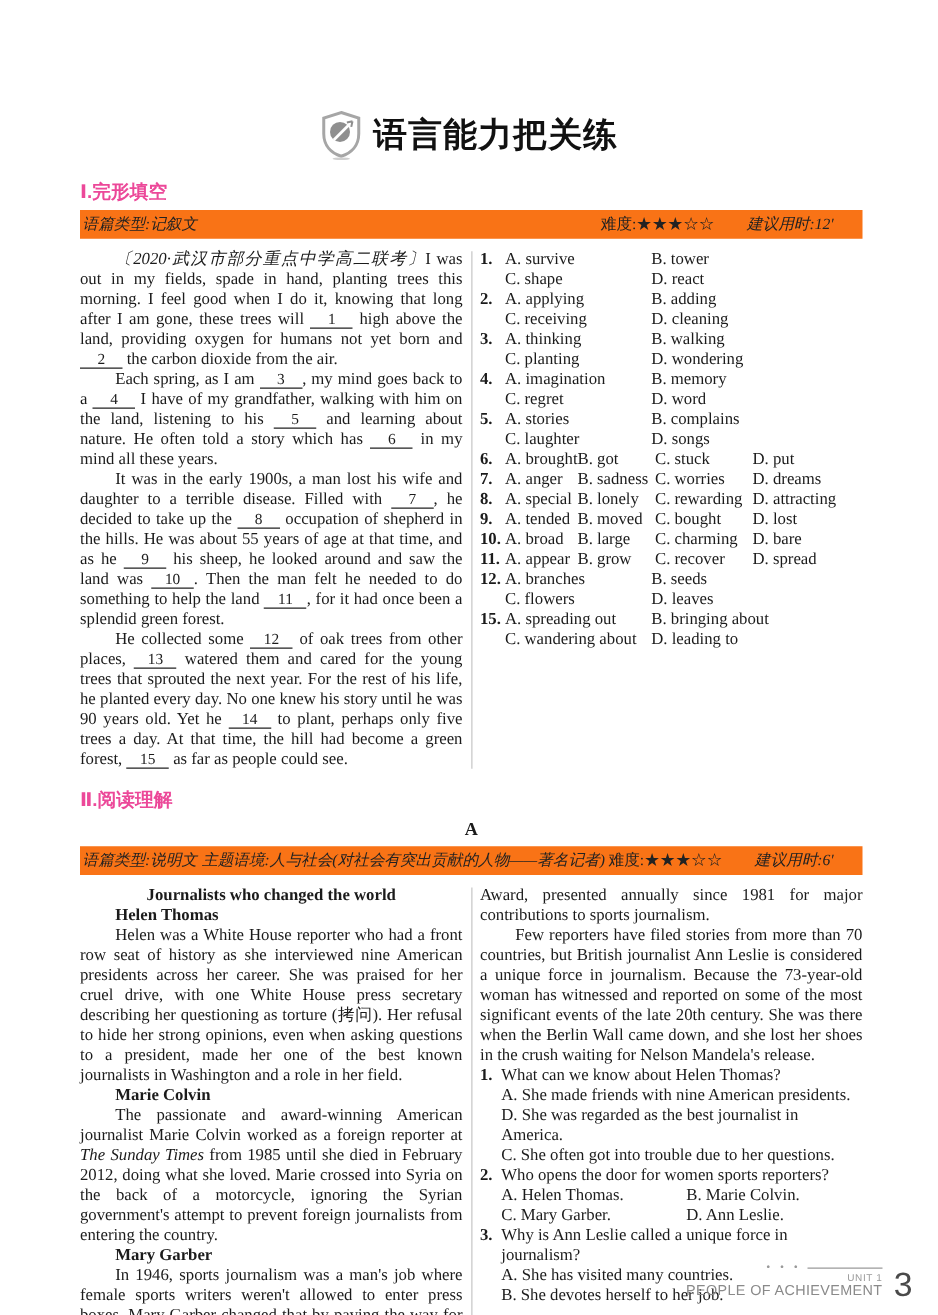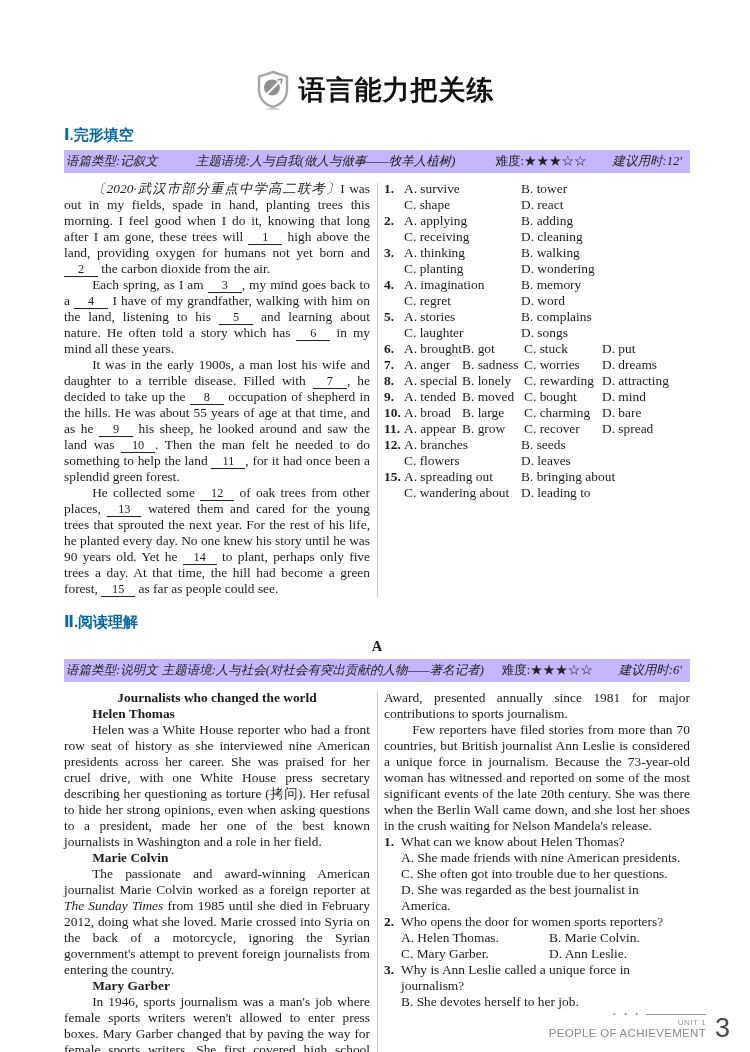--- a/index.html
+++ b/index.html
@@ -1,30 +1,30 @@
 <!DOCTYPE html>
 <html><head>
 <meta charset="utf-8">
 <style>
   html,body{margin:0;padding:0}
   body{
     width:750px;height:1052px;background:#ffffff;color:#1b1b1b;
     font-family:"Liberation Serif","DejaVu Serif",serif;
     position:relative;overflow:hidden;
   }
-  .header{display:flex;justify-content:center;align-items:center;gap:9px;padding-top:70px}
+  .header{display:flex;justify-content:center;align-items:center;gap:9px;padding-top:88px}
   .logo{width:34px;height:40px;flex:0 0 auto}
   .main-title{font-family:"Liberation Sans","DejaVu Sans",sans-serif;font-weight:bold;font-size:27px;letter-spacing:1px;color:#111}
   .content{padding:0 60px 0 64px}
-  .sec-head{font-family:"Liberation Sans","DejaVu Sans",sans-serif;font-weight:bold;font-size:15px;margin:16px 0 5px;color:#0369a1}
-  .meta-bar{background:#c4b5fd;display:flex;align-items:flex-start;font-size:12.5px;font-style:italic;color:#222;padding:3px 4px 3px 2px;white-space:nowrap}
+  .sec-head{font-family:"Liberation Sans","DejaVu Sans",sans-serif;font-weight:bold;font-size:15px;margin:16px 0 5px;color:#ec4899}
+  .meta-bar{background:#f97316;display:flex;align-items:flex-start;font-size:12.5px;font-style:italic;color:#222;padding:3px 4px 3px 2px;white-space:nowrap}
   .meta-theme{margin-left:38px}
   .meta-bar.second .meta-theme{margin-left:4px}
   .meta-diff{margin-left:auto;font-style:normal}
-  .meta-time{margin-left:26px;margin-right:4px}
+  .meta-time{margin-left:26px;margin-right:19px}
   .cols-wrap{display:flex;margin-top:8px}
   .col-left{width:306px}
   .v-div{width:1px;background:#c8c8c8;margin:2px 6px 0 7px}
   .col-right{flex:1;min-width:0}
   
   .cloze-p{margin:0;font-size:13.4px;line-height:16px;text-align:justify;text-indent:2.1em}
   .src-tag{font-style:italic}
   .blank{display:inline-block;min-width:30px;border-bottom:1px solid #222;text-align:center;line-height:13px;font-size:12.3px;padding:0 2px;text-indent:0}
   
   .copt-row{display:flex;font-size:13.4px;line-height:16px}
@@ -69,21 +69,20 @@
   </svg>
   <div class="main-title">语言能力把关练</div>
 </div>
 
 <div class="content">
 
   <div class="sec-head">Ⅰ.完形填空</div>
 
   <div class="meta-bar">
     <span class="meta-type">语篇类型:记叙文</span>
-    <span class="meta-theme">主题语境:人与自我(做人与做事——牧羊人植树)</span>
     <span class="meta-diff">难度:★★★☆☆</span>
     <span class="meta-time">建议用时:12′</span>
   </div>
 
   <div class="cols-wrap">
     <div class="col-left">
 
     <p class="cloze-p"><span class="src-tag">〔2020·武汉市部分重点中学高二联考〕</span><span>I was out in my fields, spade in hand, planting trees this morning. I feel good when I do it, knowing that long after I am gone, these trees will <span class="blank">1</span> high above the land, providing oxygen for humans not yet born and <span class="blank">2</span> the carbon dioxide from the air.</span></p>
         <p class="cloze-p"><span class="src-tag"></span><span>Each spring, as I am <span class="blank">3</span>, my mind goes back to a <span class="blank">4</span> I have of my grandfather, walking with him on the land, listening to his <span class="blank">5</span> and learning about nature. He often told a story which has <span class="blank">6</span> in my mind all these years.</span></p>
         <p class="cloze-p"><span class="src-tag"></span><span>It was in the early 1900s, a man lost his wife and daughter to a terrible disease. Filled with <span class="blank">7</span>, he decided to take up the <span class="blank">8</span> occupation of shepherd in the hills. He was about 55 years of age at that time, and as he <span class="blank">9</span> his sheep, he looked around and saw the land was <span class="blank">10</span>. Then the man felt he needed to do something to help the land <span class="blank">11</span>, for it had once been a splendid green forest.</span></p>
@@ -172,21 +171,21 @@
             <span class="copt">D. attracting</span>
           </div>
         </div>
         <div class="copt-row t-4">
           <span class="copt-num">9.</span>
           <div class="copt-grid">
 
           <span class="copt">A. tended</span>
             <span class="copt">B. moved</span>
             <span class="copt">C. bought</span>
-            <span class="copt">D. mind</span>
+            <span class="copt">D. lost</span>
           </div>
         </div>
         <div class="copt-row t-4">
           <span class="copt-num">10.</span>
           <div class="copt-grid">
 
           <span class="copt">A. broad</span>
             <span class="copt">B. large</span>
             <span class="copt">C. charming</span>
             <span class="copt">D. bare</span>
@@ -257,22 +256,22 @@
       <div>
 
       <div class="q">
             <div class="q-stem-row">
               <span class="q-num">1.</span>
               <span class="q-stem">What can we know about Helen Thomas?</span>
             </div>
             <div class="q-opts t-1">
 
             <div class="q-opt">A. She made friends with nine American presidents.</div>
+              <div class="q-opt">D. She was regarded as the best journalist in America.</div>
               <div class="q-opt">C. She often got into trouble due to her questions.</div>
-              <div class="q-opt">D. She was regarded as the best journalist in America.</div>
             </div>
           </div>
           <div class="q">
             <div class="q-stem-row">
               <span class="q-num">2.</span>
               <span class="q-stem">Who opens the door for women sports reporters?</span>
             </div>
             <div class="q-opts t-2">
 
             <div class="q-opt">A. Helen Thomas.</div>
@@ -281,20 +280,21 @@
               <div class="q-opt">D. Ann Leslie.</div>
             </div>
           </div>
           <div class="q">
             <div class="q-stem-row">
               <span class="q-num">3.</span>
               <span class="q-stem">Why is Ann Leslie called a unique force in journalism?</span>
             </div>
             <div class="q-opts t-1">
 
+            <div class="q-opt">A. She has visited many countries.</div>
               <div class="q-opt">B. She devotes herself to her job.</div>
             </div>
           </div>
         </div>
     </div>
   </div>
 
 </div>
 
 <div class="footer">

